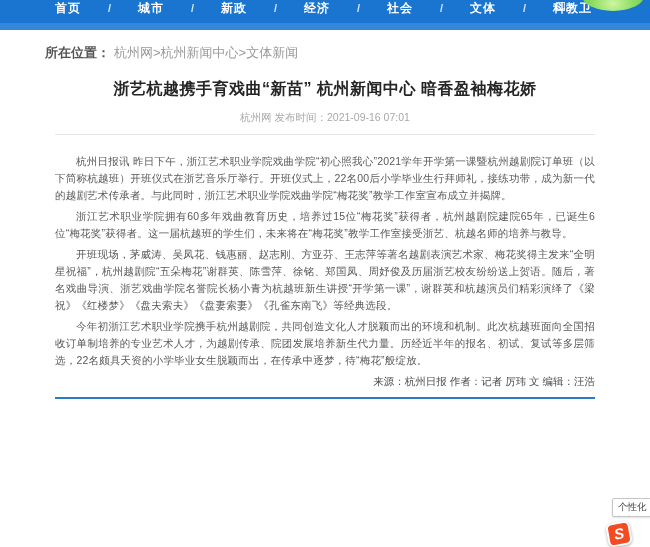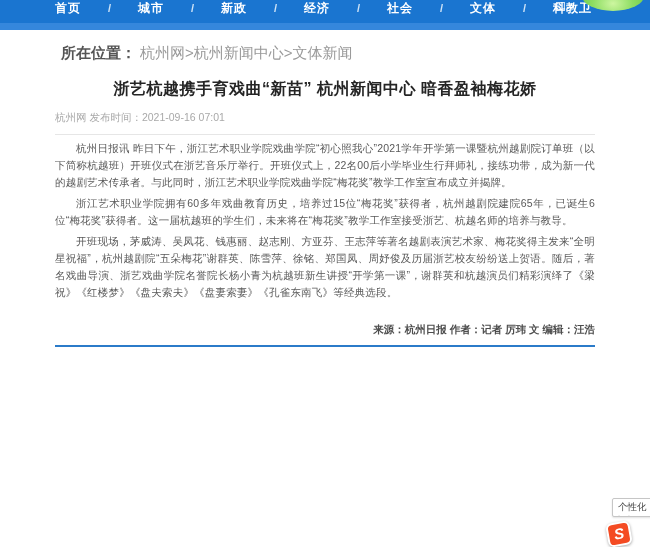--- a/index.html
+++ b/index.html
@@ -26,38 +26,38 @@
   .mini-square{
     position:absolute;left:556px;top:2px;width:7px;height:7px;
     border:1px solid rgba(255,255,255,.75);background:rgba(255,255,255,.15);
   }
   .green-blob{
     position:absolute;right:6px;top:-19px;width:62px;height:30px;border-radius:50%;
     background:radial-gradient(ellipse at 50% 75%, #cdf6a0 0%, #8edd63 45%, #5fc23c 100%);
     z-index:3;
   }
   
-  .breadcrumb{padding:14px 0 0 61px;font-size:15px;height:15px;}
+  .breadcrumb{padding:14px 0 0 45px;font-size:13px;height:15px;}
   .bc-label{color:#555;font-weight:bold;}
   .bc-path{color:#999;margin-left:4px;cursor:pointer;}
   
   .article{margin:0 55px;}
   h1.title{
     margin:19px 0 0;text-align:center;font-size:16px;line-height:22px;
     color:#252525;font-weight:bold;letter-spacing:.5px;
   }
-  .meta{margin-top:11px;text-align:left;font-size:10.5px;color:#a9a9a9;}
+  .meta{margin-top:11px;text-align:center;font-size:10.5px;color:#a9a9a9;}
   .meta-divider{border:none;border-top:1px solid #e6e6e6;margin:9px 0 0;}
-  .body-text{margin-top:5px;}
+  .body-text{margin-top:18px;}
   .body-text p{
     margin:0 0 4px;font-size:10.5px;line-height:17px;color:#595959;
     text-indent:2em;text-align:justify;letter-spacing:.2px;
   }
   .byline{
-    margin-top:22px;text-align:right;font-size:10.5px;color:#4d4d4d;font-weight:bold;
+    margin-top:6px;text-align:right;font-size:10.5px;color:#4d4d4d;font-weight:normal;
   }
   .blue-divider{margin-top:8px;height:2px;background:#2b7bc9;}
   
   .ime-tooltip{
     position:absolute;left:612px;top:498px;width:70px;height:13px;
     background:#fff;border:1px solid #c6c6c6;border-radius:2px;
     font-size:9.5px;color:#444;padding:2px 5px;overflow:hidden;white-space:nowrap;
     box-shadow:0 1px 2px rgba(0,0,0,.12);z-index:4;
   }
   .ime-tooltip::after{
@@ -101,20 +101,21 @@
 </div>
 
 <div class="article">
   <h1 class="title">浙艺杭越携手育戏曲“新苗” 杭州新闻中心 暗香盈袖梅花娇</h1>
   <div class="meta">杭州网  发布时间：2021-09-16 07:01</div>
   <hr class="meta-divider">
   <div class="body-text">
     <p>杭州日报讯 昨日下午，浙江艺术职业学院戏曲学院“初心照我心”2021学年开学第一课暨杭州越剧院订单班（以下简称杭越班）开班仪式在浙艺音乐厅举行。开班仪式上，22名00后小学毕业生行拜师礼，接练功带，成为新一代的越剧艺术传承者。与此同时，浙江艺术职业学院戏曲学院“梅花奖”教学工作室宣布成立并揭牌。</p>
     <p>浙江艺术职业学院拥有60多年戏曲教育历史，培养过15位“梅花奖”获得者，杭州越剧院建院65年，已诞生6位“梅花奖”获得者。这一届杭越班的学生们，未来将在“梅花奖”教学工作室接受浙艺、杭越名师的培养与教导。</p>
     <p>开班现场，茅威涛、吴凤花、钱惠丽、赵志刚、方亚芬、王志萍等著名越剧表演艺术家、梅花奖得主发来“全明星祝福”，杭州越剧院“五朵梅花”谢群英、陈雪萍、徐铭、郑国凤、周妤俊及历届浙艺校友纷纷送上贺语。随后，著名戏曲导演、浙艺戏曲学院名誉院长杨小青为杭越班新生讲授“开学第一课”，谢群英和杭越演员们精彩演绎了《梁祝》《红楼梦》《盘夫索夫》《盘妻索妻》《孔雀东南飞》等经典选段。</p>
+    <p>今年初浙江艺术职业学院携手杭州越剧院，共同创造文化人才脱颖而出的环境和机制。此次杭越班面向全国招收订单制培养的专业艺术人才，为越剧传承、院团发展培养新生代力量。历经近半年的报名、初试、复试等多层筛选，22名颇具天资的小学毕业女生脱颖而出，在传承中逐梦，待“梅花”般绽放。</p>
   </div>
   <div class="byline">来源：杭州日报  作者：记者 厉玮 文  编辑：汪浩</div>
   <div class="blue-divider"></div>
 </div>
 
 <div class="ime-tooltip">
   <span>个性化</span>
 </div>
 <div class="sogou-icon">S</div>
 

